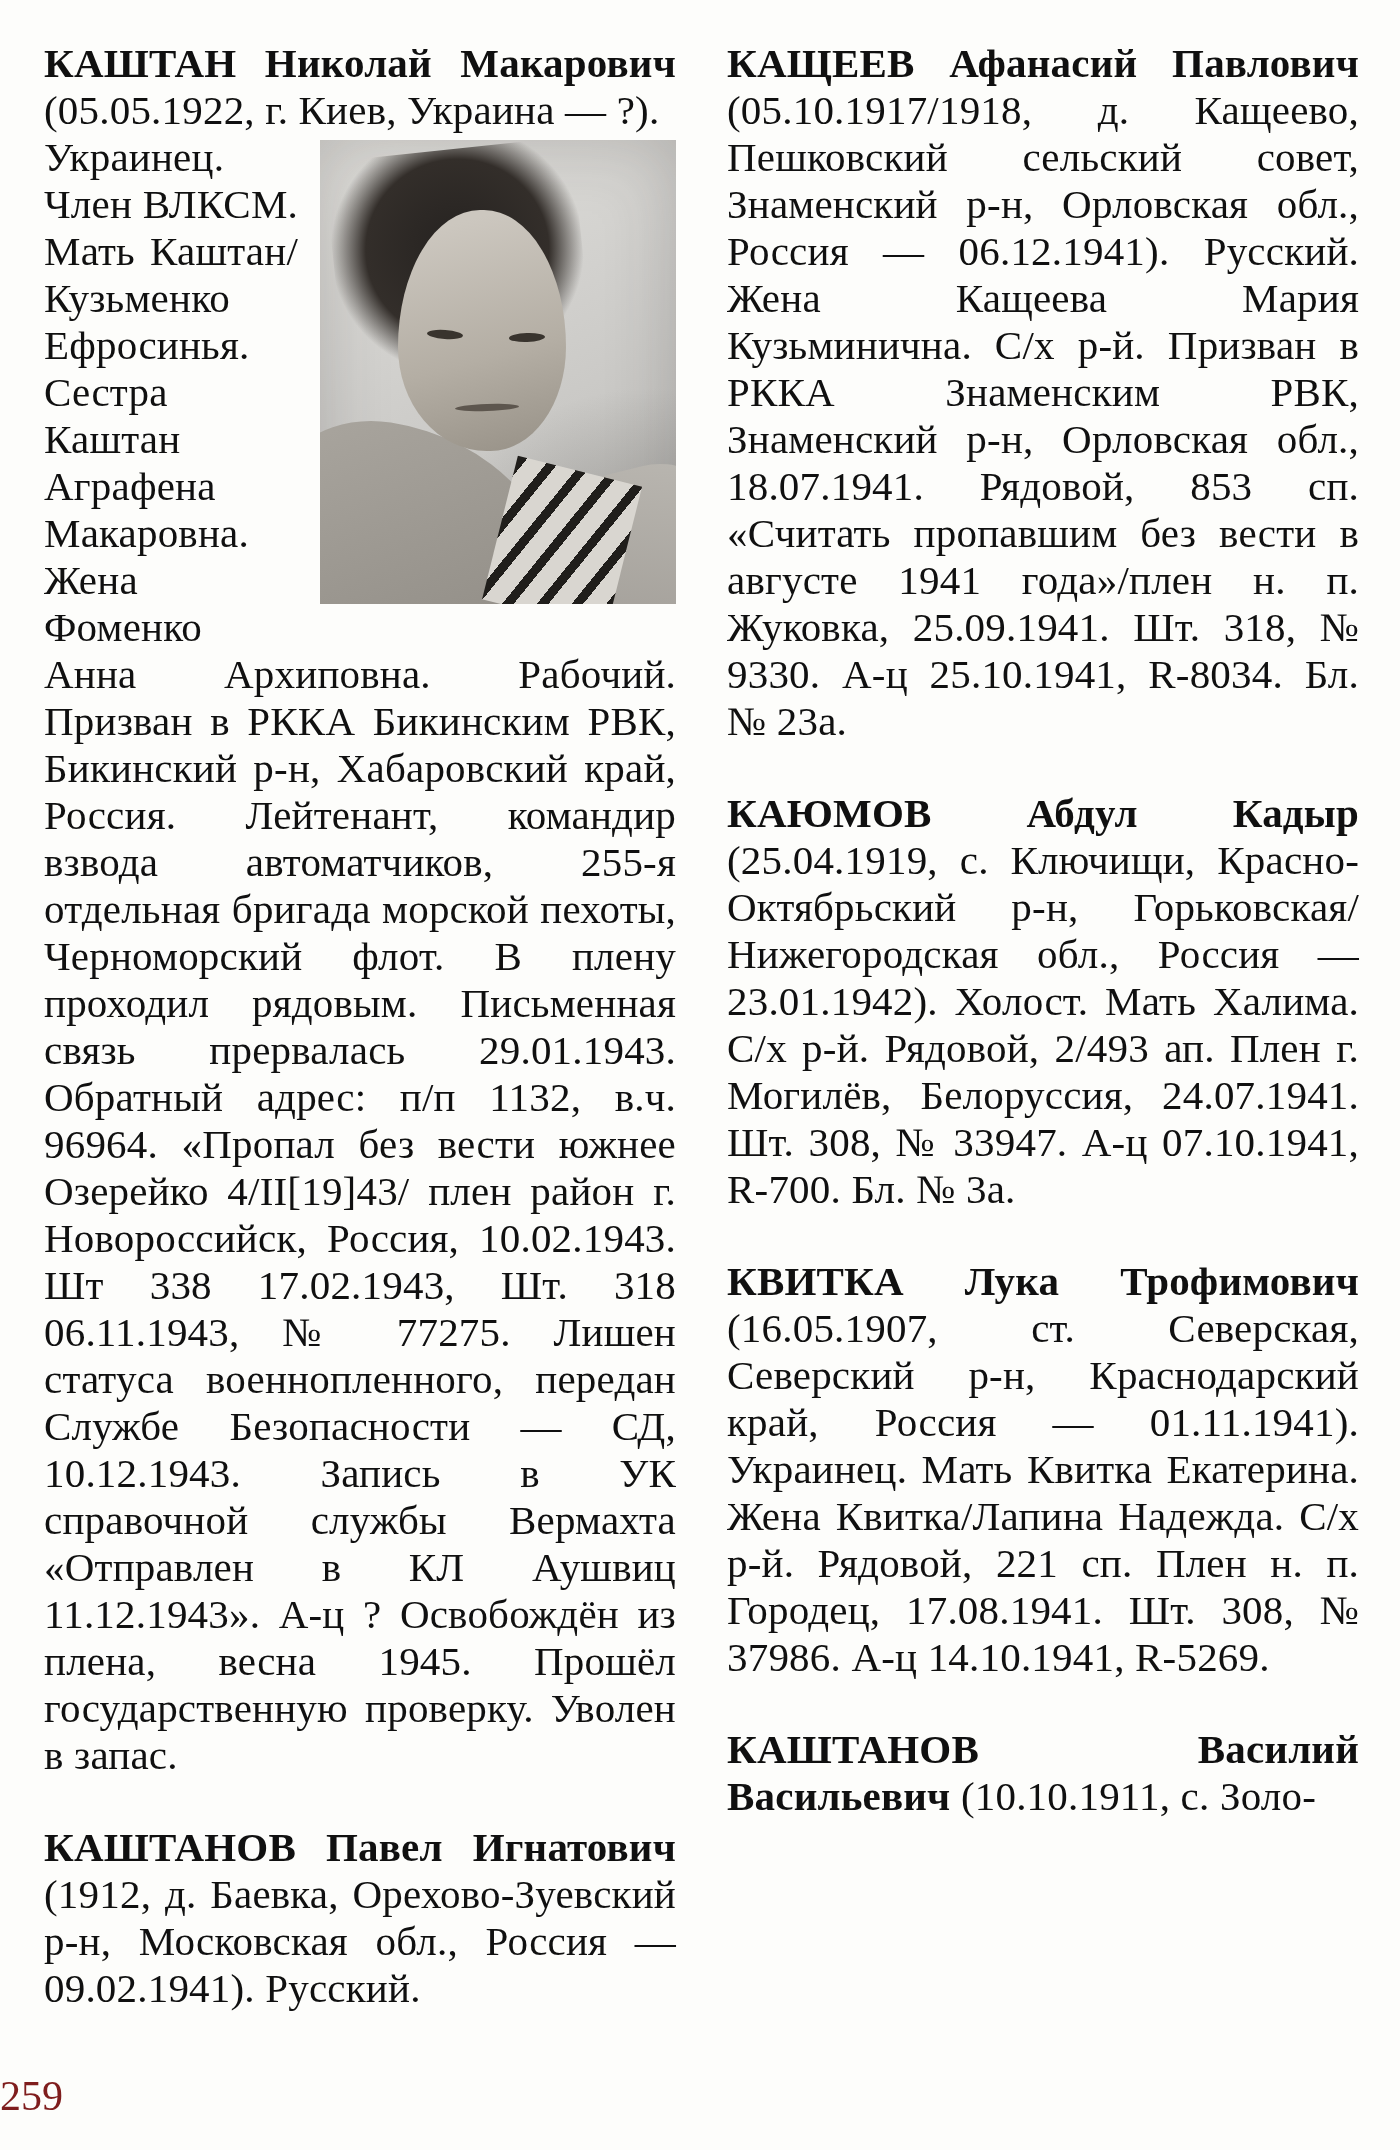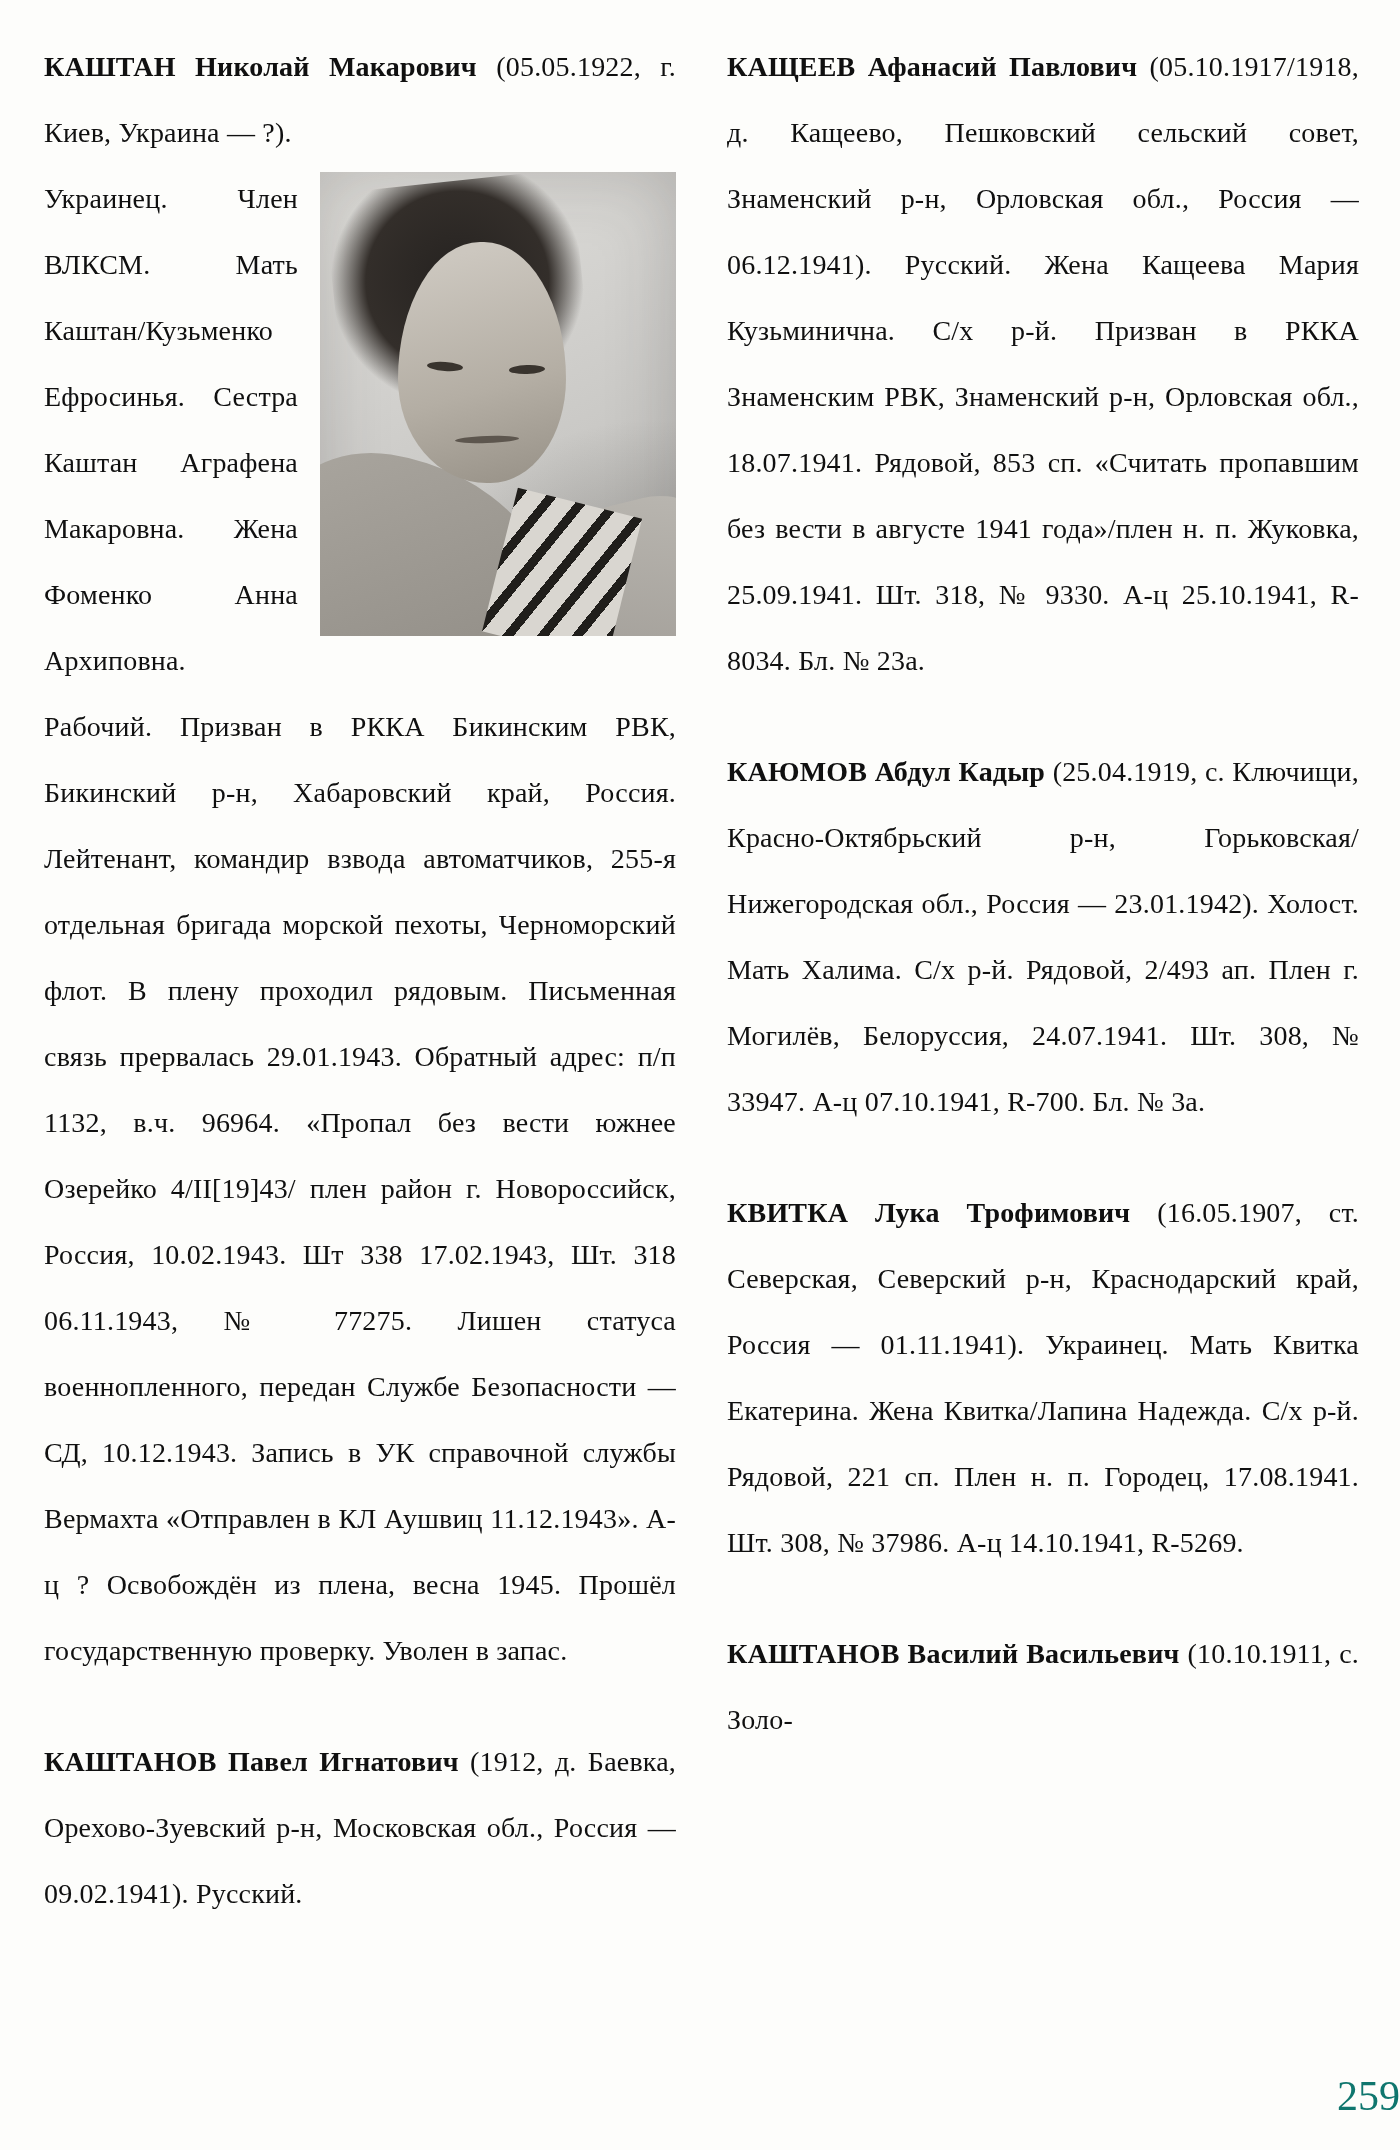--- a/index.html
+++ b/index.html
@@ -6,24 +6,24 @@
   .book-page{
     position:relative;
     width:1400px;height:2150px;
     background:#fdfdfb;
     color:#101010;
     font-family:"Liberation Serif","DejaVu Serif",serif;
     overflow:hidden;
   }
   .text-column{
     position:absolute;
-    top:34px;
+    top:40px;
     width:632px;
-    font-size:28px;
-    line-height:66px;
+    font-size:41px;
+    line-height:47px;
     text-align:justify;
     letter-spacing:0.2px;
   }
   .text-column-left{left:44px;}
   .text-column-right{left:727px;}
   .entry{margin:0;}
   .entry + .entry{margin-top:45px;}
   .entry-name{font-weight:700;}
   .para{margin:0;}
   
@@ -53,22 +53,22 @@
   .ph-face{position:absolute;left:22%;top:15%;width:47%;height:52%;
     border-radius:50% 50% 46% 54% / 58% 58% 44% 44%;
     background:linear-gradient(165deg,#ccc7bf 10%,#b4aea4 60%,#9a948a 95%);}
   .ph-eye{position:absolute;width:36px;height:9px;background:#39342e;border-radius:50%;}
   .ph-eye-left{left:30%;top:41%;transform:rotate(4deg);}
   .ph-eye-right{left:53%;top:41.5%;transform:rotate(-2deg);}
   .ph-mouth{position:absolute;left:38%;top:57%;width:64px;height:7px;
     background:#5d564e;border-radius:50%;transform:rotate(-2deg);}
   .page-number{
     position:absolute;left:0;right:0;top:2072px;
-    text-align:right;font-size:42px;line-height:48px;
-    color:#0f766e;
+    text-align:left;font-size:42px;line-height:48px;
+    color:#7f1d1d;
   }
 </style>
 </head>
 <body>
 
 <div class="book-page">
 
   <div class="text-column text-column-left">
 
     <div class="entry">

